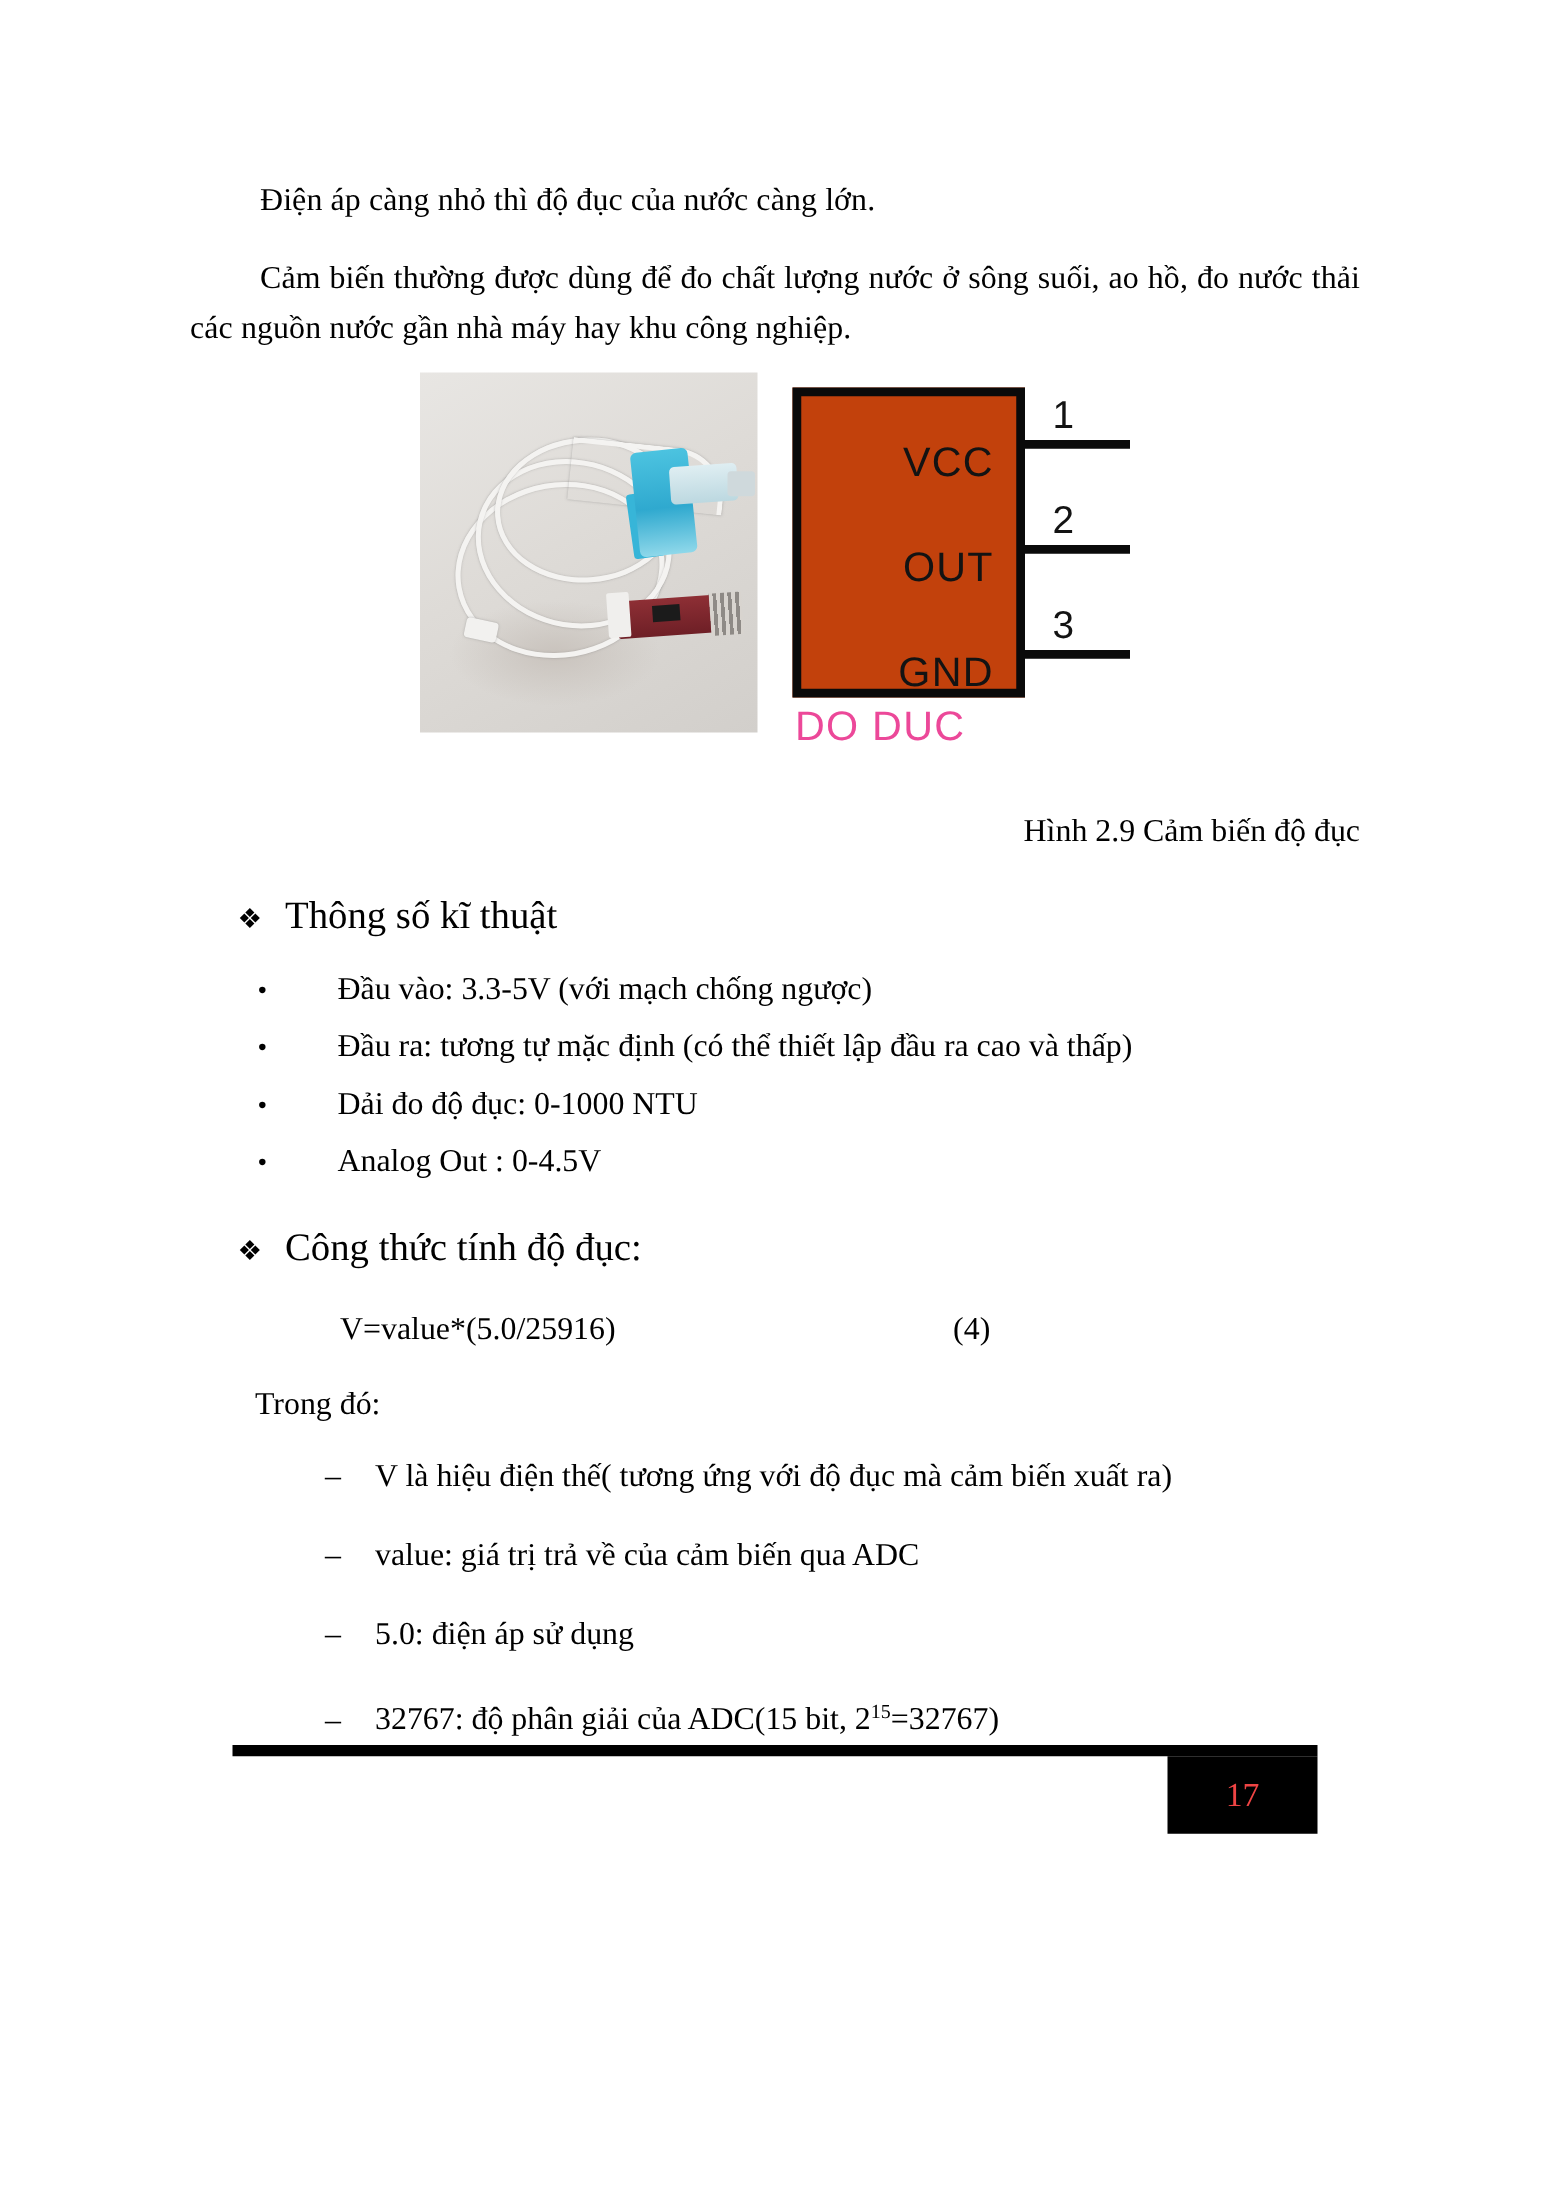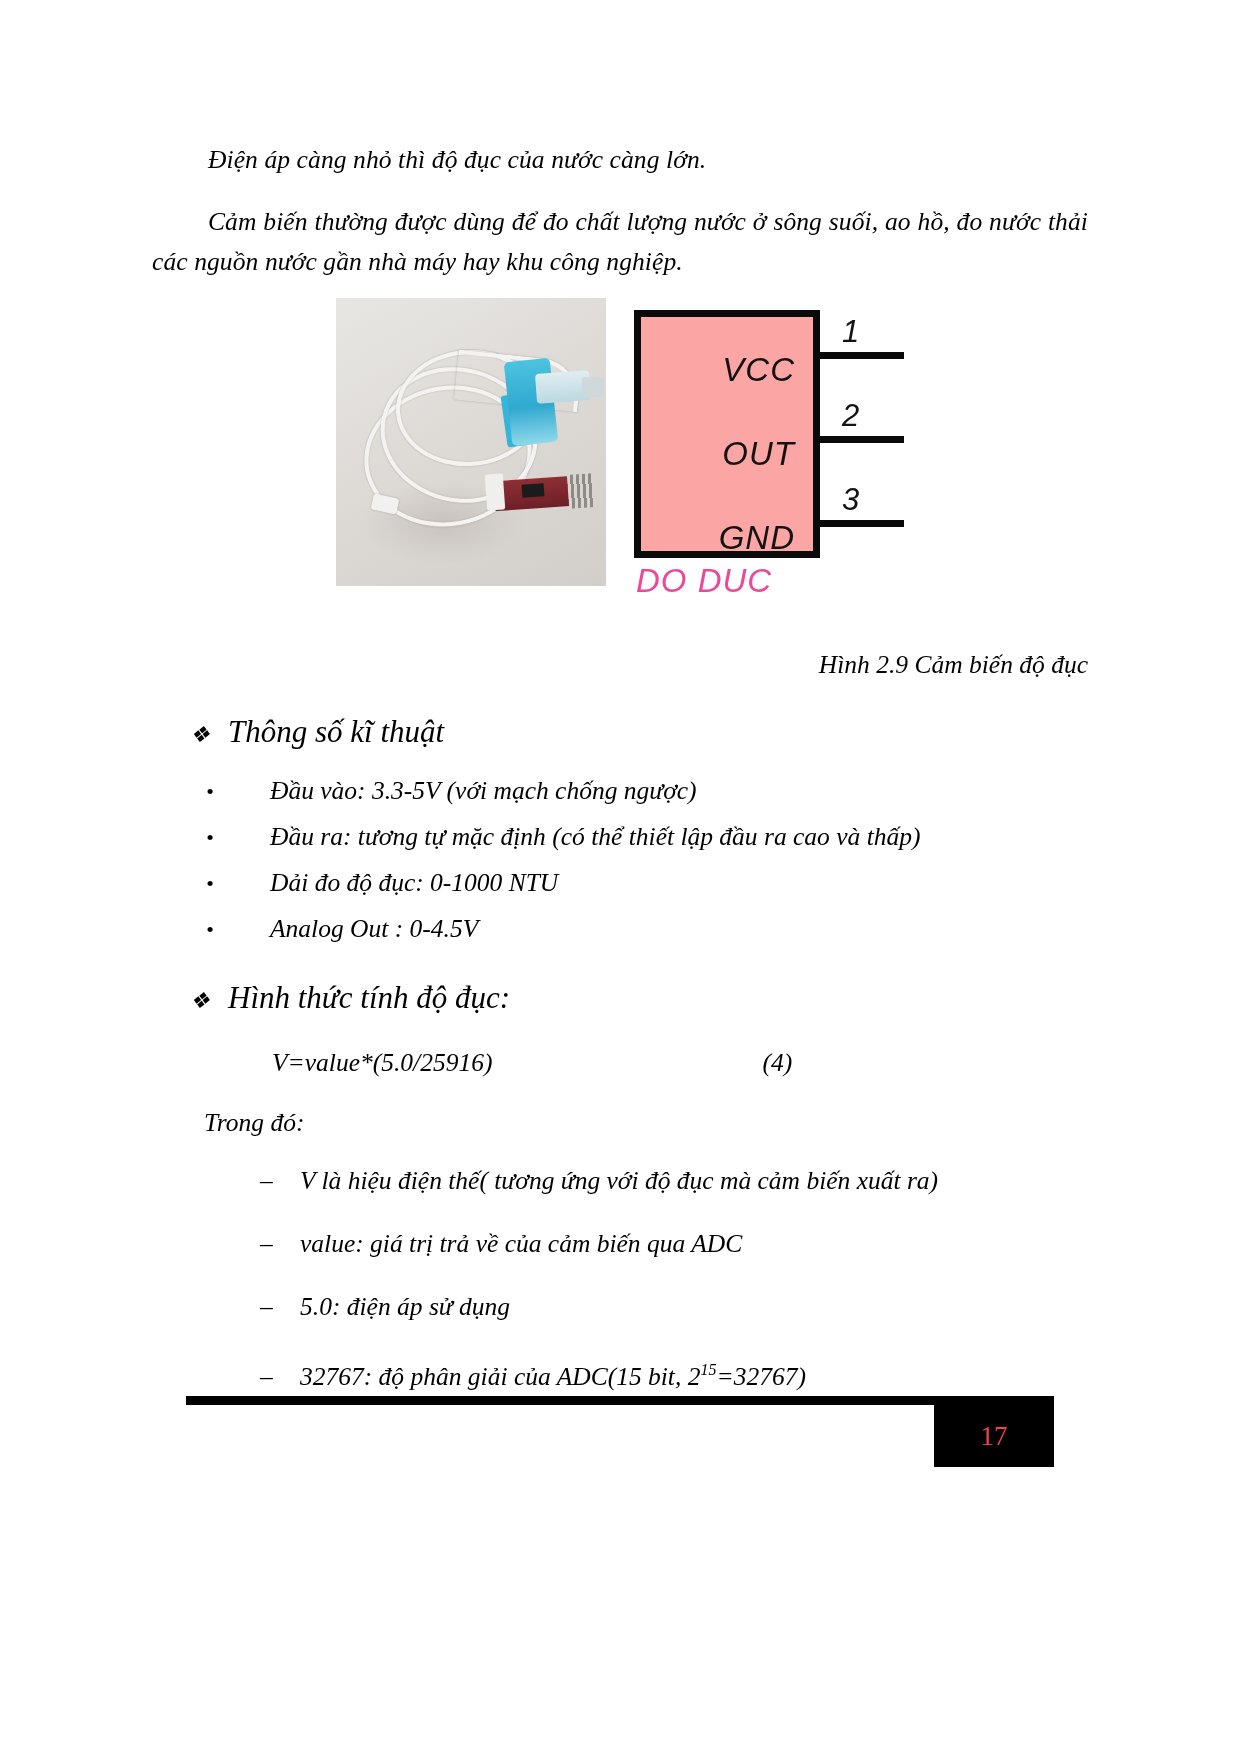--- a/index.html
+++ b/index.html
@@ -20,21 +20,20 @@
     left: 0; top: 0;
     width: 1240px;
     height: 1754px;
     background: #ffffff;
   }
   .content {
     position: absolute;
     left: 152px;
     top: 140px;
     width: 936px;
-    font-style: italic;
   }
 
   
   .para {
     font-size: 25.5px;
     line-height: 40px;
     text-align: justify;
     text-indent: 56px;
     margin: 0 0 16px 0;
     letter-spacing: 0.1px;
@@ -156,21 +155,21 @@
     width: 280px;
     height: 300px;
     position: relative;
     margin-left: 18px;
   }
   .chip-box {
     position: absolute;
     left: 10px; top: 12px;
     width: 186px; height: 248px;
     border: 7px solid #0a0a0a;
-    background: #fca5a5;
+    background: #c2410c;
     box-sizing: border-box;
   }
   .pin-label {
     position: absolute;
     right: 18px;
     font-family: "Liberation Sans", "DejaVu Sans", sans-serif;
     font-size: 33px;
     letter-spacing: 1px;
     color: #131313;
     line-height: 1;
@@ -373,21 +372,21 @@
         <span class="bullet-text">Dải đo độ đục: 0-1000 NTU</span>
       </div>
       <div class="bullet-row">
         <span class="dot-bullet">•</span>
         <span class="bullet-text">Analog Out : 0-4.5V</span>
       </div>
     </div>
 
     <div class="heading-row">
       <span class="diamond-bullet">❖</span>
-      <span class="heading-text">Hình thức tính độ đục:</span>
+      <span class="heading-text">Công thức tính độ đục:</span>
     </div>
 
     <div class="formula-row">
       <span class="formula-text">V=value*(5.0/25916)</span>
       <span class="formula-num">(4)</span>
     </div>
 
     <div class="trong-do">Trong đó:</div>
 
     <div class="dashes">

